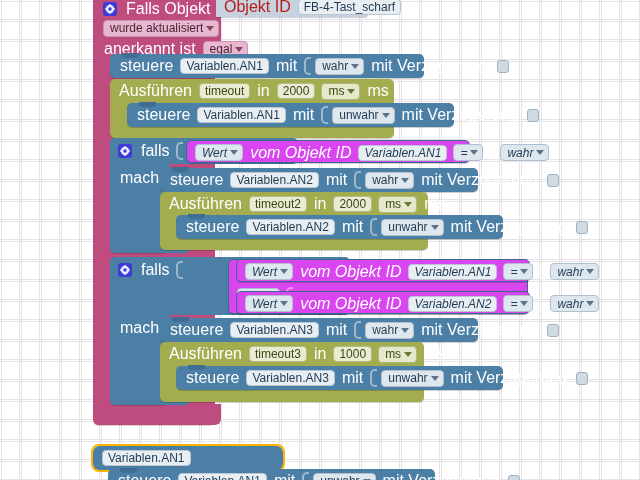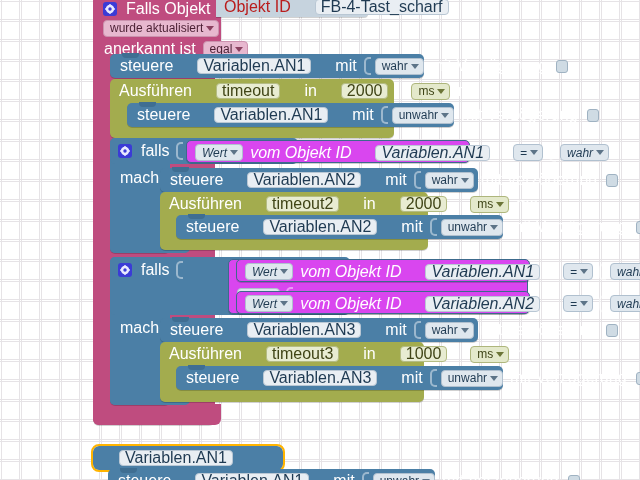--- a/index.html
+++ b/index.html
@@ -21,21 +21,21 @@
   
   .blk { position:absolute; border-radius:5px; color:#fff;
          font-size:12.5px; line-height:1; white-space:nowrap; }
   .row { position:absolute; display:flex; align-items:center; height:22px; }
   .lbl { color:#ffffff; font-size:16px; padding:0 4px; }
 
   
   .field {
     display:inline-flex; align-items:center; height:16px;
     background:#e9eef3; color:#1f3a52; border:1px solid #b9c7d4;
-    border-radius:4px; padding:0 5px; font-size:16px; margin:0 20px;
+    border-radius:4px; padding:0 5px; font-size:12px; margin:0 3px;
   }
   .field.olive { background:#e8ecd2; color:#3f4416; border-color:#b4bc83; }
 
   
   .dd {
     display:inline-flex; align-items:center; gap:3px; height:17px;
     background:#dfe7ee; color:#1f3a52; border:1px solid #b0c0cf;
     border-radius:4px; padding:0 4px 0 6px; font-size:12px; margin:0 3px;
   }
   .dd.olive { background:#e4e9cb; color:#3e4416; border-color:#aeb67c; }

